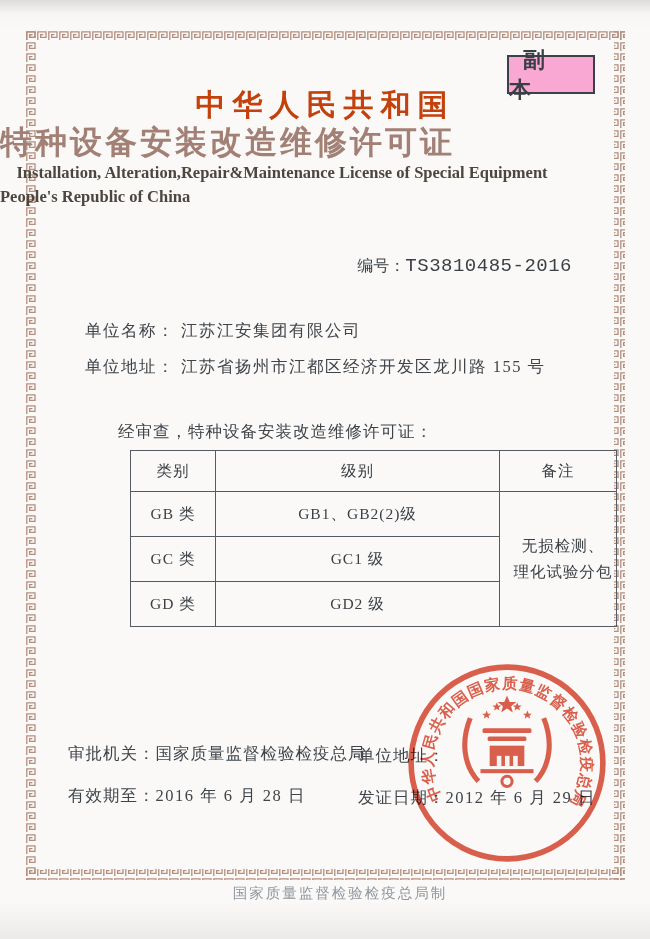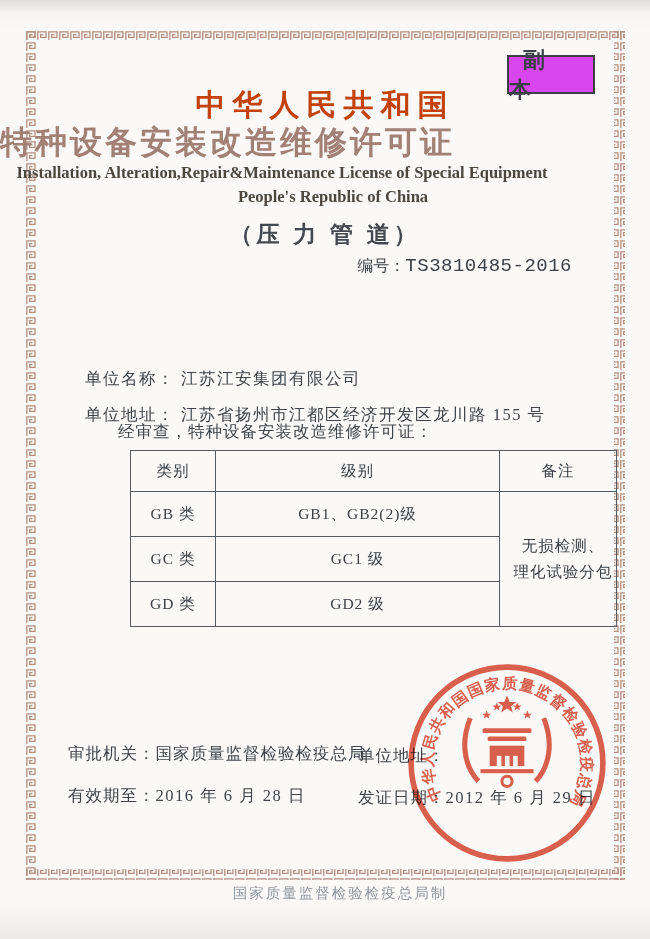--- a/index.html
+++ b/index.html
@@ -14,50 +14,50 @@
   .page { position:absolute; inset:0; }
 
   
   .frame { position:absolute; left:25px; top:30px; }
 
   
   .copy-badge {
     position:absolute; left:507px; top:55px; width:88px; height:39px;
     border:2.5px solid #3c4147; display:flex; align-items:center; justify-content:center;
     font-size:22px; font-weight:bold; letter-spacing:14px; text-indent:14px;
-    color:#3a3f45; background:#d946ef;
+    color:#3a3f45; background:#f9a8d4;
   }
 
   .title-cn1 {
     position:absolute; left:0; top:85px; width:650px; text-align:center;
     font-size:30px; font-weight:bold; letter-spacing:7px; color:#c2410c;
   }
   .title-cn2 {
     position:absolute; left:0; top:121px; width:650px; 
     font-size:32px; font-weight:bold; letter-spacing:3px; color:#a28075;
   }
   .title-en1 {
     position:absolute; left:0; top:163px; width:564px; text-align:center;
     font-size:16.5px; font-weight:bold; color:#4c463f;
   }
   .title-en2 {
-    position:absolute; left:0; top:187px; width:650px; text-align:center;
-    font-size:16.5px; font-weight:bold; color:#4c463f;padding-left:16px;
+    position:absolute; left:0; top:187px; width:650px; text-align:left;
+    font-size:16.5px; font-weight:bold; color:#4c463f;
   }
   .subtitle {
     position:absolute; left:0; top:219px; width:650px; text-align:center;
     font-size:23px; letter-spacing:4px; color:#43484e; font-weight:600;
   }
   .license-no {
     position:absolute; top:255px; right:78px;
     font-size:16px; color:#3c4147;
   }
   .license-no .val { font-family:"Liberation Mono","DejaVu Sans Mono",monospace; font-size:19px; letter-spacing:0.5px; }
 
-  .field { position:absolute; left:85px; font-size:16.5px; letter-spacing:1.5px; color:#3f444a;margin-top:48px; }
+  .field { position:absolute; left:85px; font-size:16.5px; letter-spacing:1.5px; color:#3f444a; }
   .field-name { top:320px; }
   .field-addr { top:356px; }
   .field .label { margin-right:6px; }
 
   .intro {
     position:absolute; left:118px; top:421px;
     font-size:16.5px; letter-spacing:1px; color:#3f444a;
   }
 
   table.scope {
@@ -106,21 +106,20 @@
     <rect x="0" y="0" width="11" height="850" fill="url(#meander)"></rect>
     <rect x="589" y="0" width="11" height="850" fill="url(#meander)"></rect>
   </svg>
 
   <div class="copy-badge">副 本</div>
 
   <div class="title-cn1">中华人民共和国</div>
   <div class="title-cn2">特种设备安装改造维修许可证</div>
   <div class="title-en1">Installation, Alteration,Repair&amp;Maintenance License of Special Equipment</div>
   <div class="title-en2">People's Republic of China</div>
-  <div class="subtitle">（压 力 管 道）</div>
 
   <div class="license-no">
     <span class="label">编号：</span><span class="val">TS3810485-2016</span>
   </div>
 
   <div class="field field-name">
     <span class="label">单位名称：</span><span class="value">江苏江安集团有限公司</span>
   </div>
   <div class="field field-addr">
     <span class="label">单位地址：</span><span class="value">江苏省扬州市江都区经济开发区龙川路 155 号</span>

